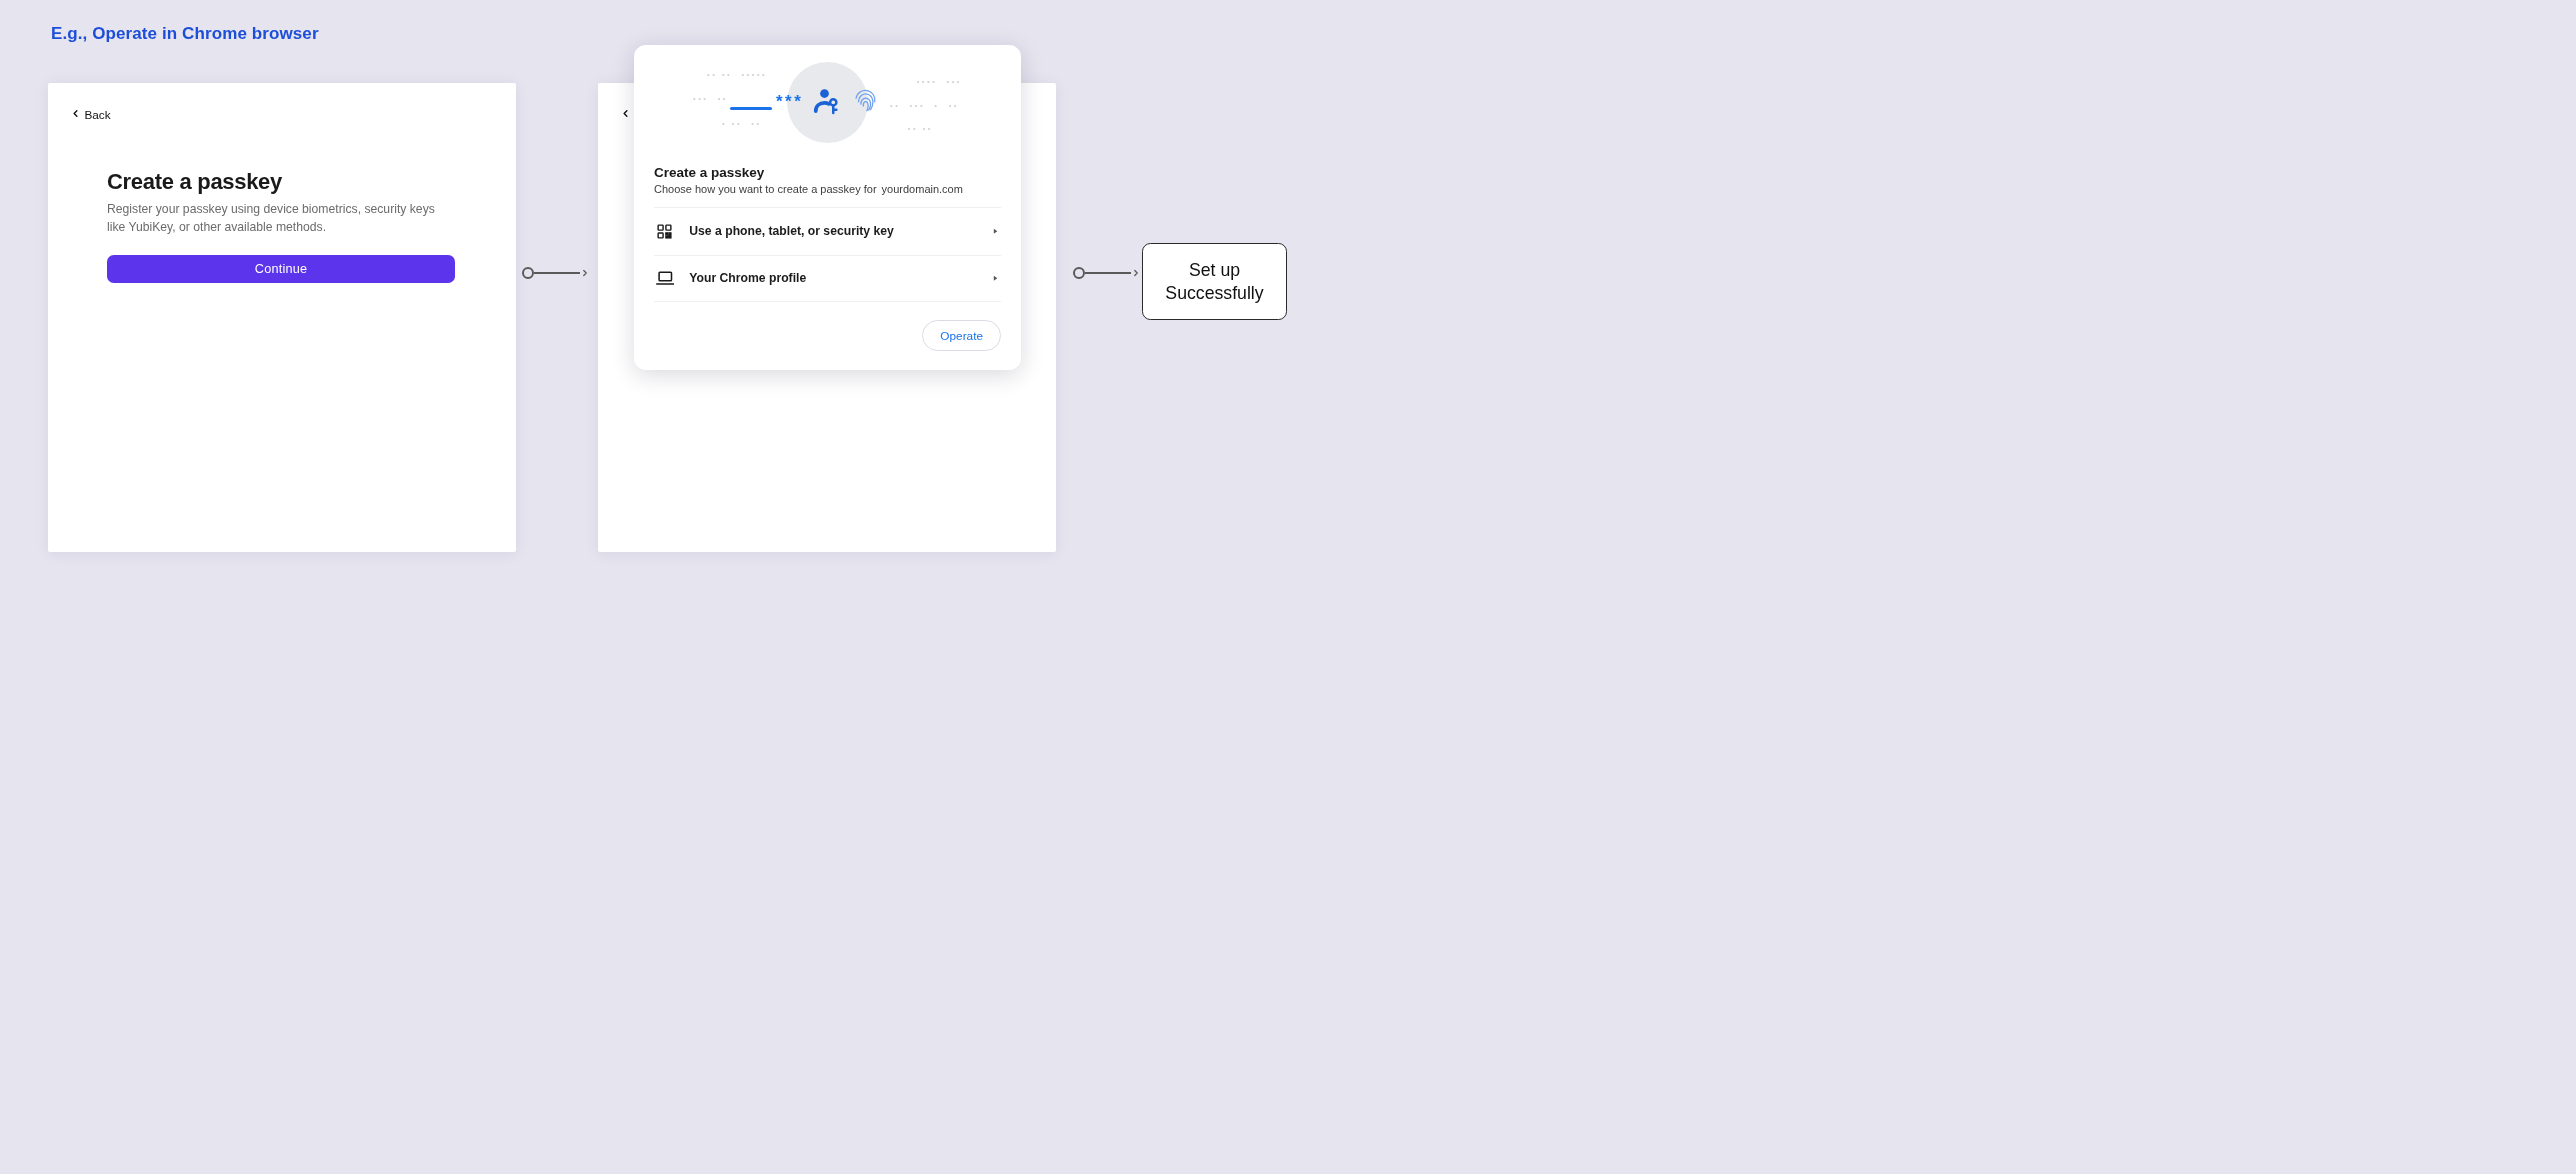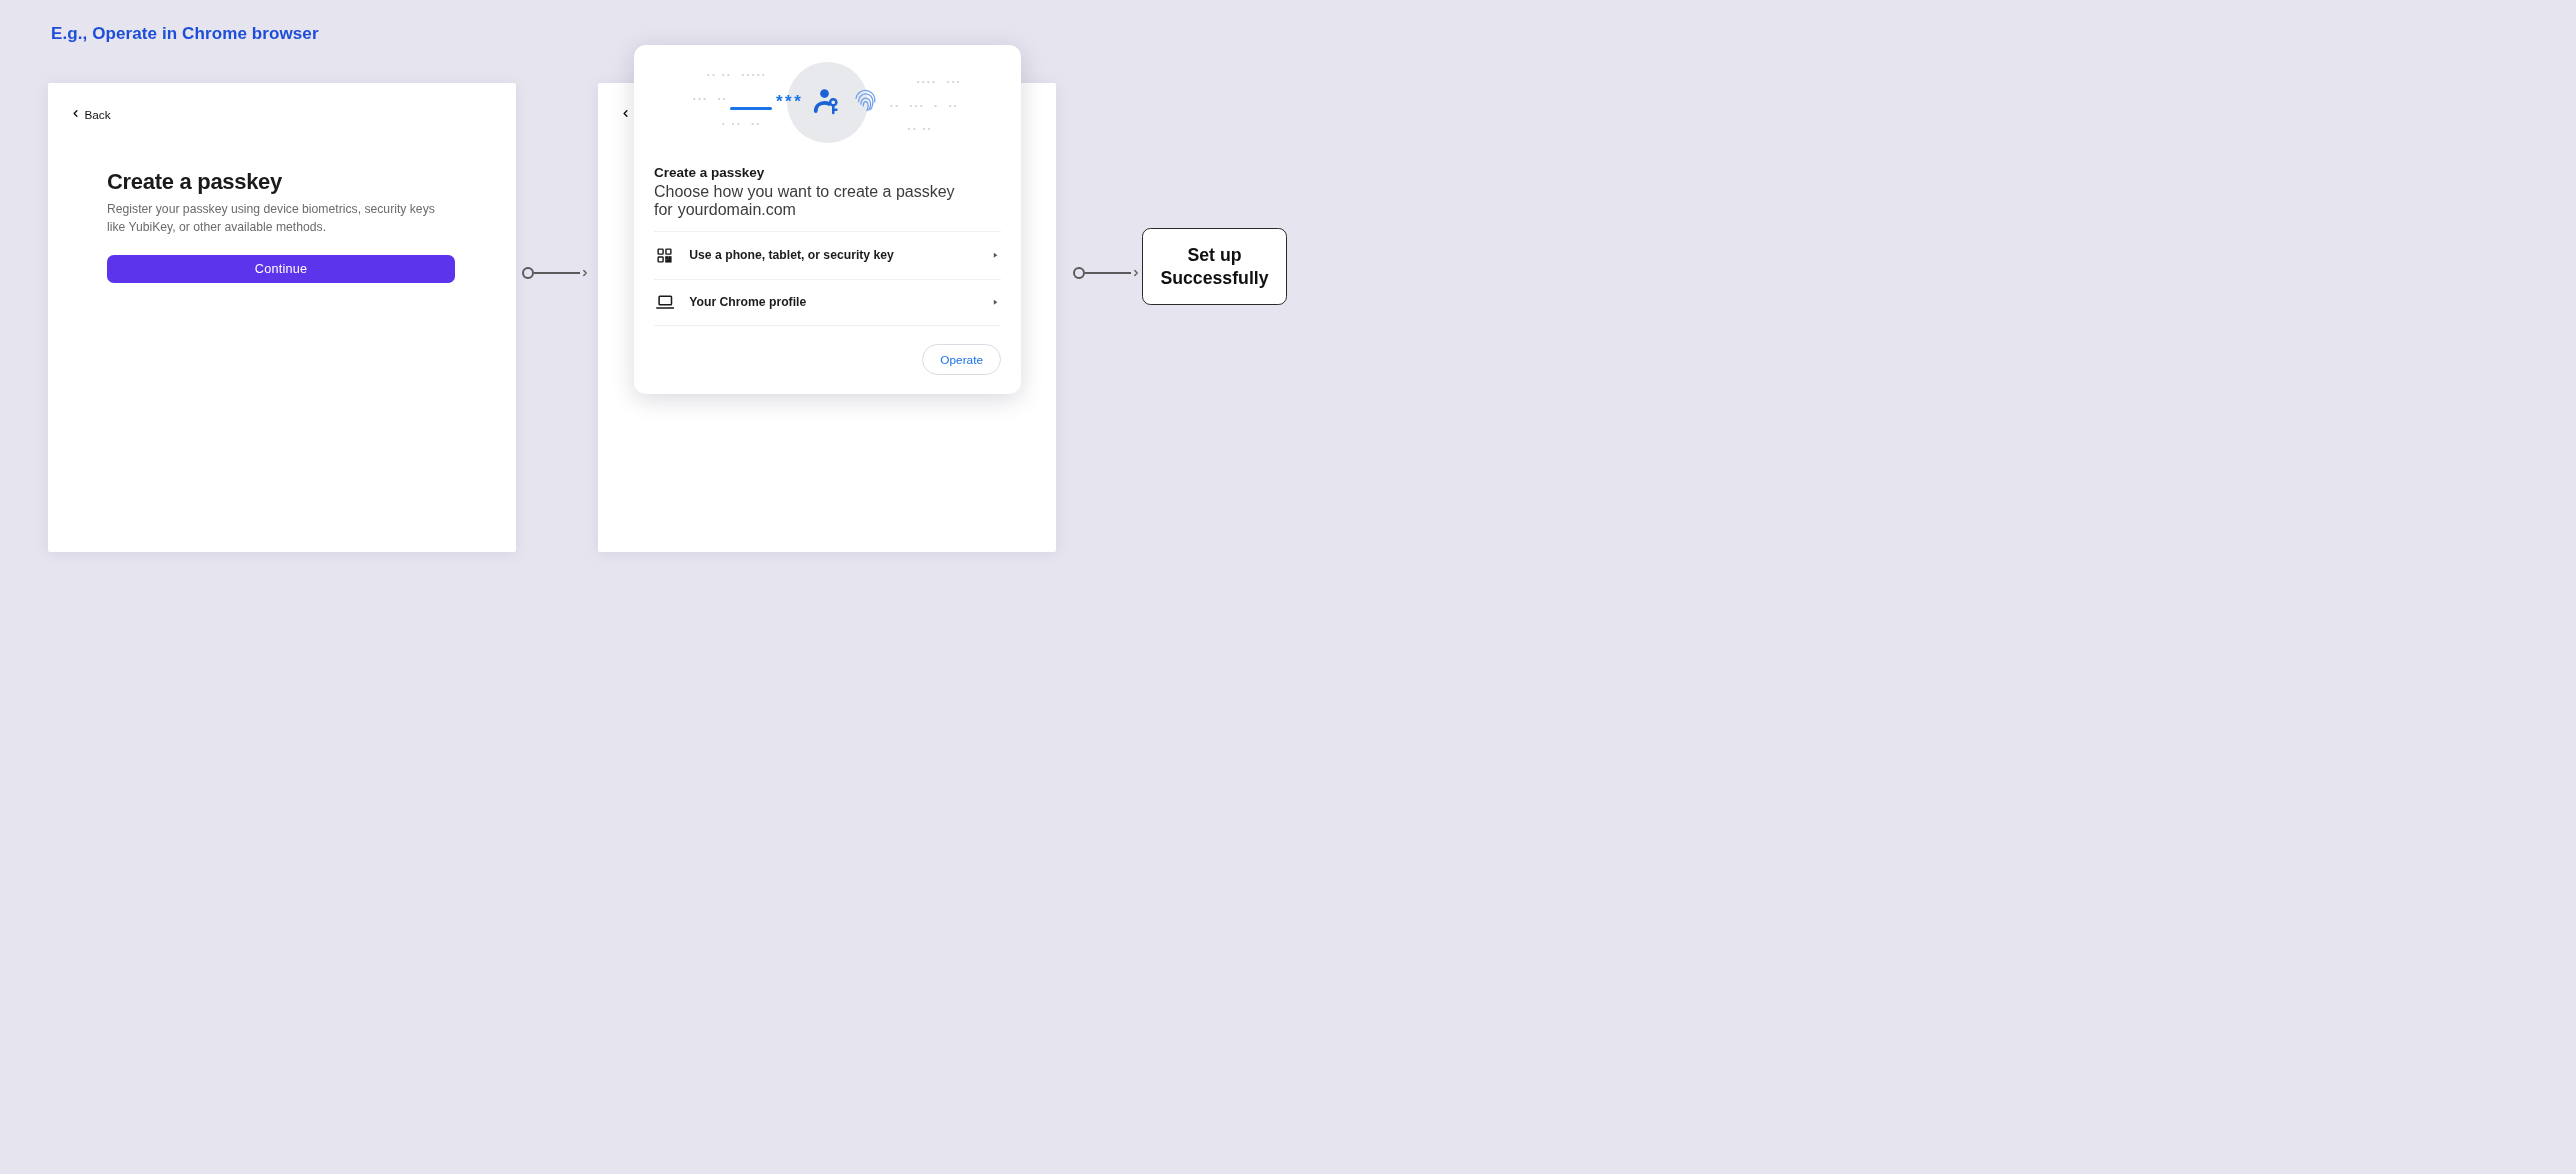--- a/index.html
+++ b/index.html
@@ -74,21 +74,21 @@
   .gear-bg{width:81px;height:81px;background:#e7e9ec;border-radius:50%;position:relative;filter:blur(0.3px);}
   .gear-bg::before,.gear-bg::after{content:"";position:absolute;width:93px;height:93px;border-radius:50%;}
   .hero-content{position:absolute;display:flex;align-items:center;gap:8.4px;}
   .asterisks{color:var(--chrome-blue);font-size:17px;font-weight:700;letter-spacing:2.5px;transform:translateY(1.7px);}
   .underline{position:absolute;width:42px;height:2.5px;background:var(--chrome-blue);left:-46px;top:15px;border-radius:1.7px;}
   .user-key svg{width:30px;height:30px;}
   .fingerprint svg{width:29px;height:29px;}
   .dots{color:#cfd2d7;font-size:7.6px;letter-spacing:2.5px;line-height:1.2;white-space:pre;position:absolute;}
 
   .chrome-dialog h3{margin:11.8px 0 3.4px 0;font-size:13.5px;font-weight:700;color:#1a1a1a;}
-  .chrome-dialog p.sub{margin:0 0 11.8px 0;color:#3c3c3c;font-size:16px;}
+  .chrome-dialog p.sub{margin:0 0 11.8px 0;color:#3c3c3c;font-size:11px;}
   .chrome-dialog p.sub b{font-weight:400;margin-left:5px;}
 
   .option-top-line{height:0.8px;background:var(--line-light);margin:0 0 0 0;}
   .option{
     display:flex;align-items:center;gap:15px;
     padding:15px 1.7px;border-bottom:0.8px solid var(--line-light);
     cursor:pointer;
   }
   .option .ic{width:18.6px;display:flex;justify-content:center;}
   .option .lbl{flex:1;font-size:12.2px;font-weight:700;color:#1c1c1c;}
@@ -106,24 +106,24 @@
   .arrow .ring{width:11.8px;height:11.8px;border:2.5px solid var(--arrow);border-radius:50%;box-sizing:border-box;}
   .arrow .line{height:1.7px;background:var(--arrow);}
   .arrow .head svg{width:10px;height:10px;display:block;}
   .arrow1{left:522px;top:267px;}
   .arrow1 .line{width:46px;}
   .arrow2{left:1073px;top:267px;}
   .arrow2 .line{width:46px;}
 
   
   .success{
-    position:absolute;left:1142px;top:228px;width:145px;box-sizing:border-box;
+    position:absolute;left:1142px;top:243px;width:145px;box-sizing:border-box;
     background:#fff;border-radius:8.4px;border:1.7px solid #2a2a2a;
     padding:15px 10px;text-align:center;
-    font-size:17.7px;font-weight:700;line-height:1.28;color:#101010;
+    font-size:17.7px;font-weight:400;line-height:1.28;color:#101010;
   }
 </style>
 </head>
 <body>
 
 <div class="page-header">E.g., Operate in Chrome browser</div>
 
 <div class="card card1">
   <div class="back">
     <span>

